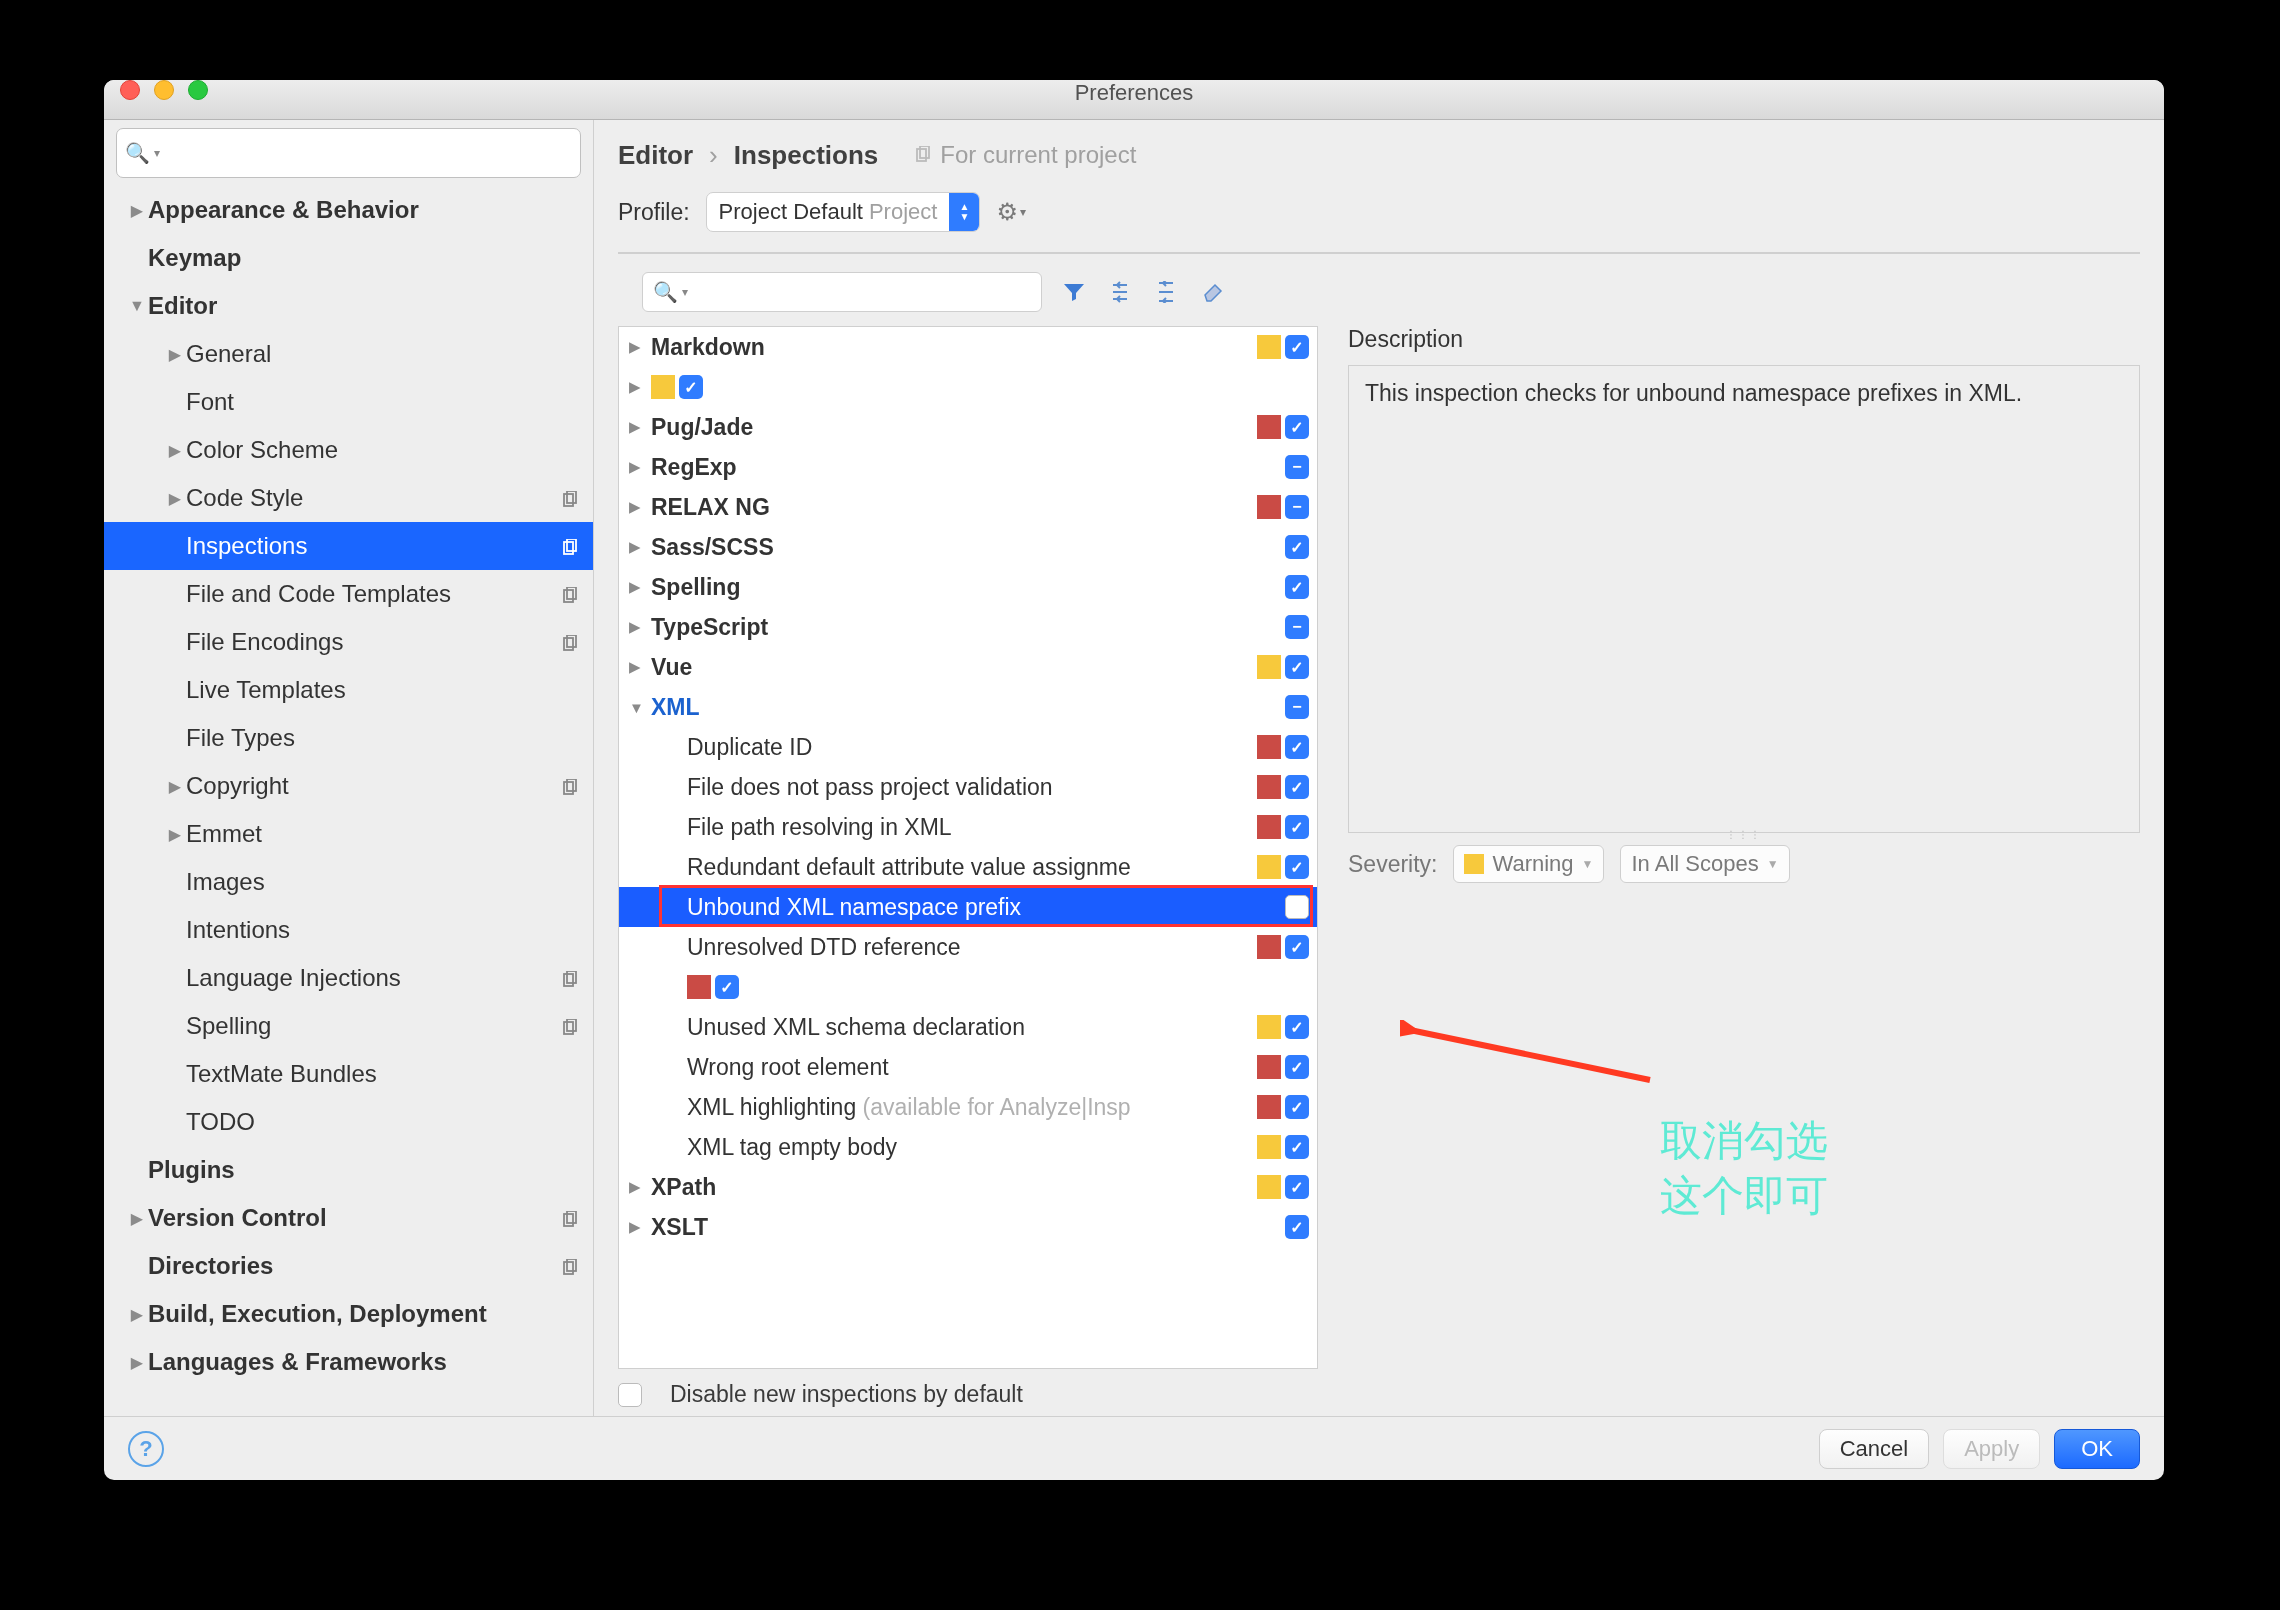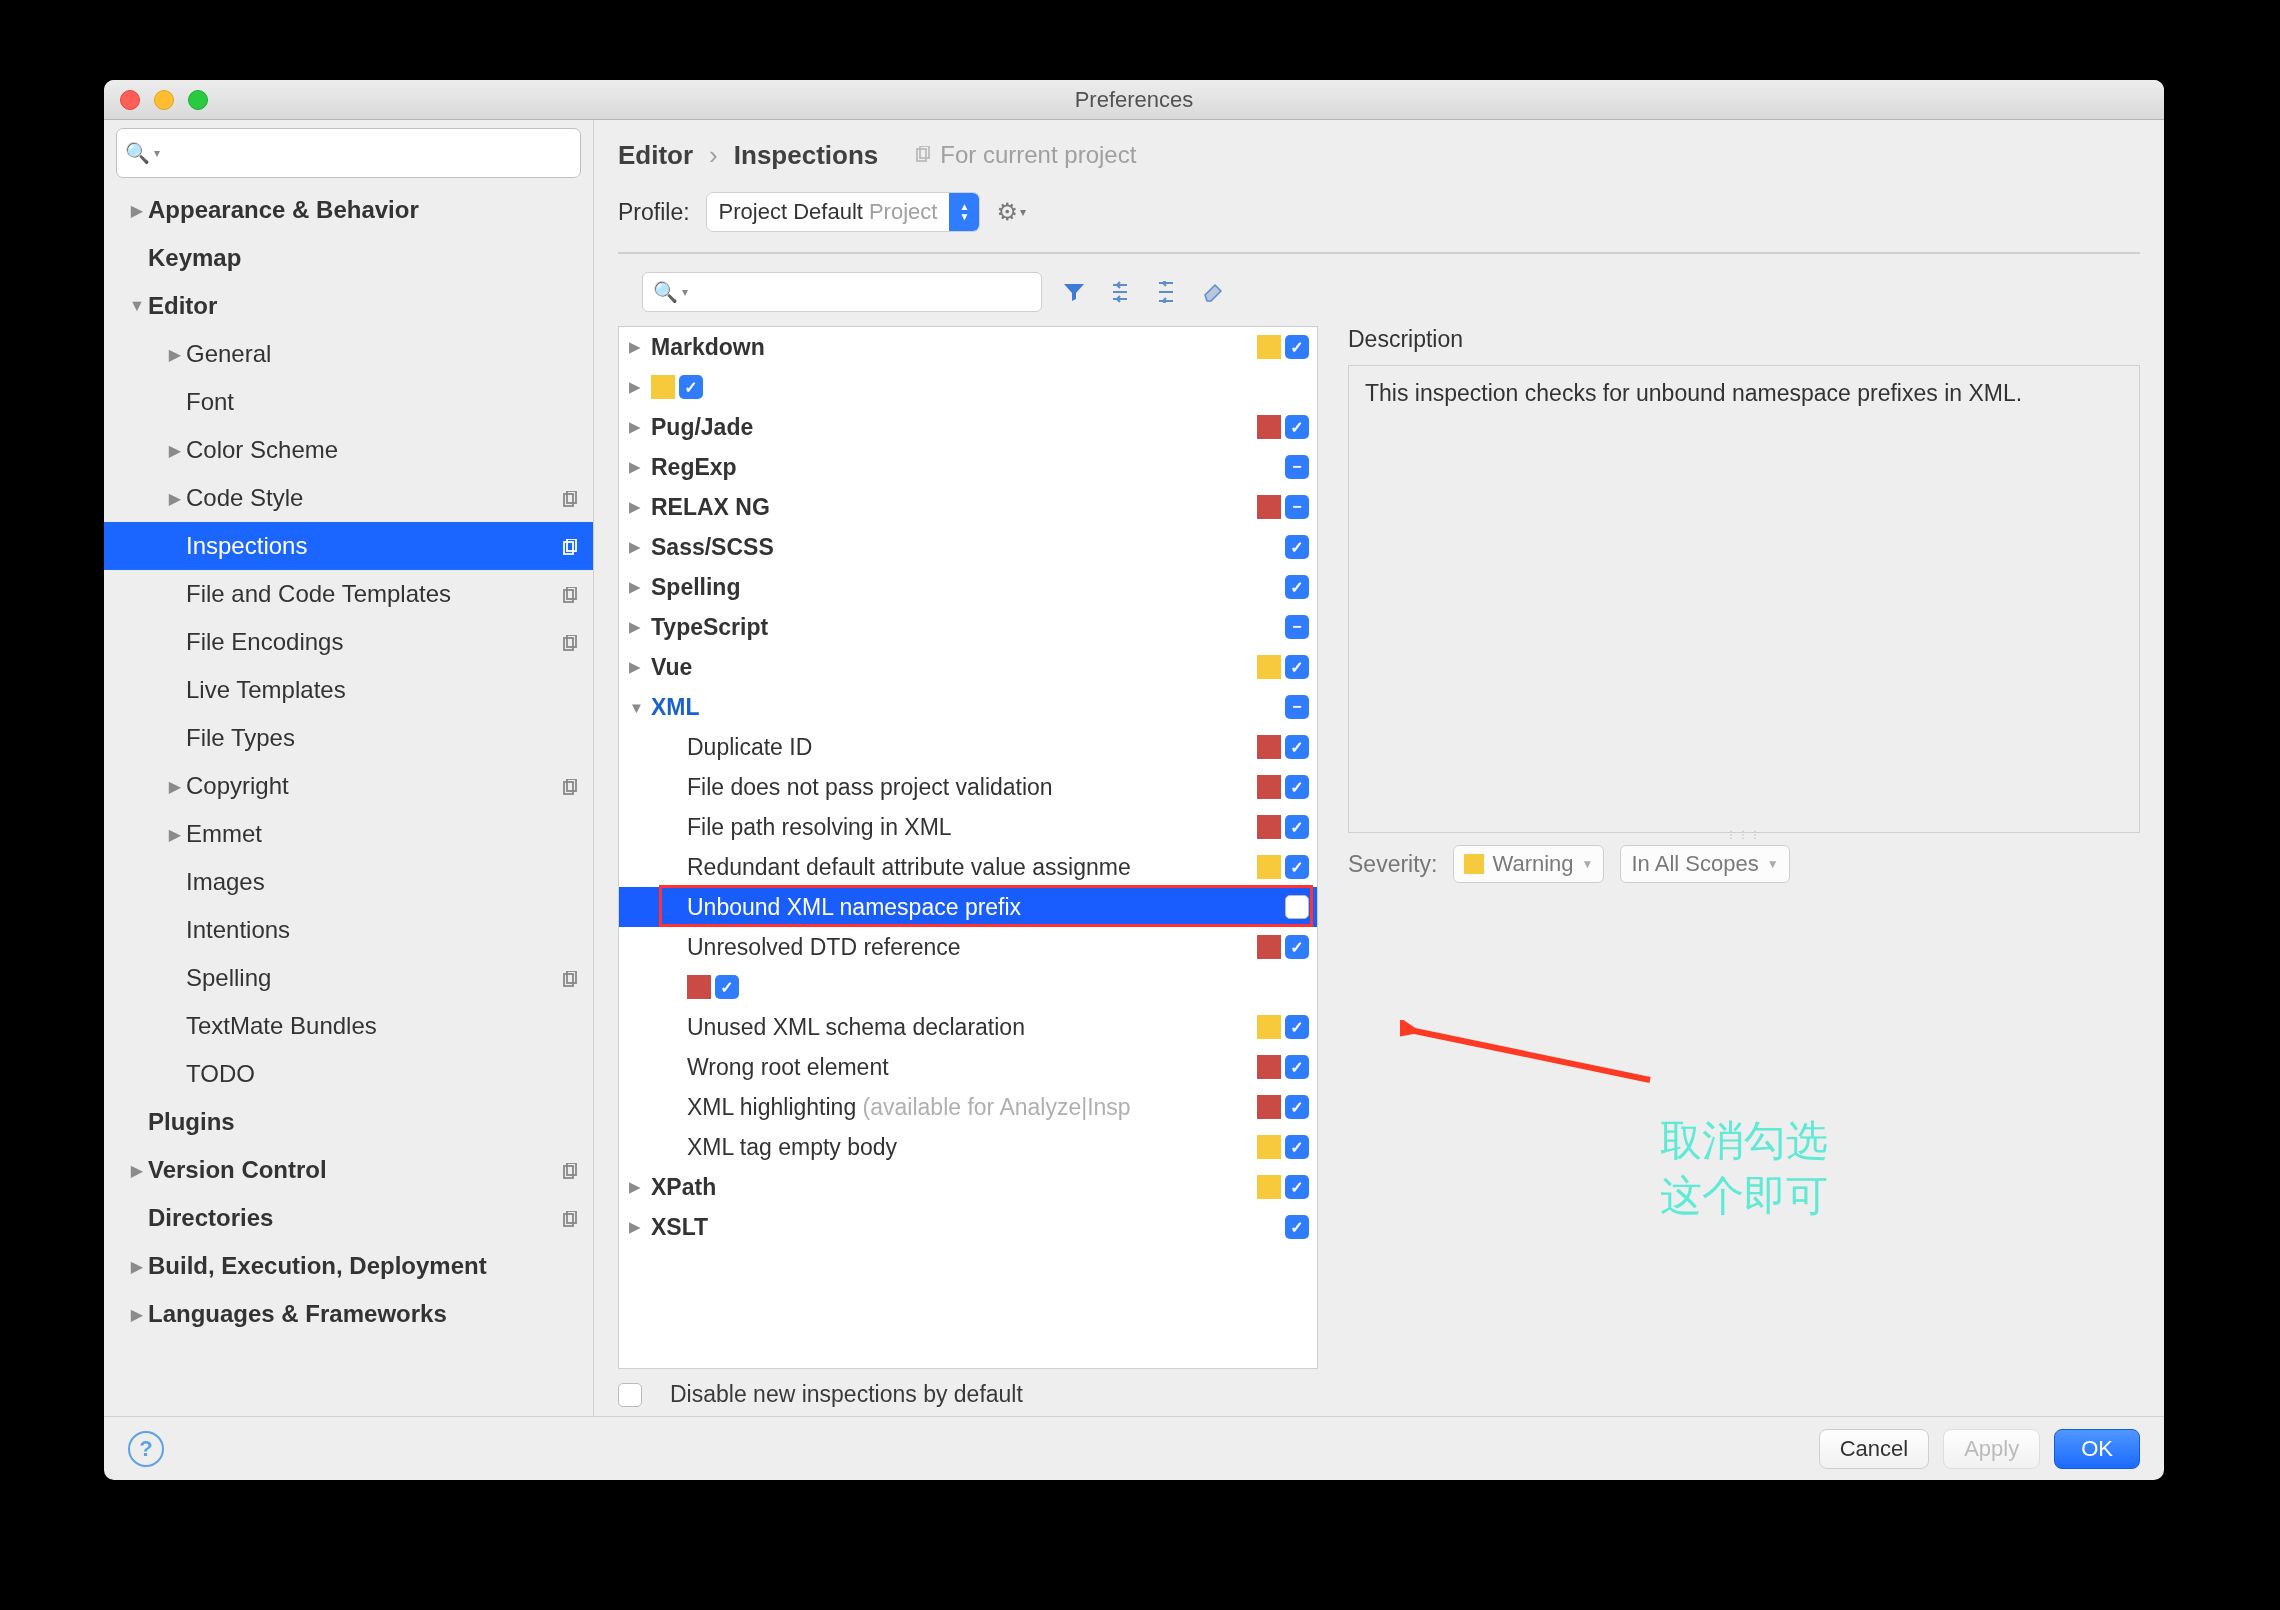--- a/index.html
+++ b/index.html
@@ -23,21 +23,20 @@
     box-shadow: 0 20px 60px 6px rgba(0,0,0,0.55);
     display: flex;
     flex-direction: column;
     overflow: hidden;
   }
   .titlebar {
     height: 40px;
     background: linear-gradient(#ededed, #d9d9d9);
     border-bottom: 1px solid #b5b5b5;
     display: flex;
-    align-items: center;
     position: relative;
   }
   .traffic-lights {
     display: flex;
     gap: 14px;
     margin-left: 16px;
   }
   .tl {
     width: 20px;
     height: 20px;
@@ -505,20 +504,29 @@
           </div>
           <div class="tree-row">
             <span style="width: 60px; flex-shrink: 0;"></span>
             <span class="tree-arrow"></span>
             <span class="lbl">Images</span>
           </div>
           <div class="tree-row">
             <span style="width: 60px; flex-shrink: 0;"></span>
             <span class="tree-arrow"></span>
             <span class="lbl">Intentions</span>
+          </div>
+          <div class="tree-row">
+            <span style="width: 60px; flex-shrink: 0;"></span>
+            <span class="tree-arrow"></span>
+            <span class="lbl">Language Injections</span>
+            <span class="badge"><svg width="18" height="18">
+                <rect x="3" y="3" width="9" height="12" fill="none" stroke="currentColor" stroke-width="1.8"></rect>
+                <rect x="6" y="0" width="9" height="12" fill="none" stroke="currentColor" stroke-width="1.8"></rect>
+              </svg></span>
           </div>
           <div class="tree-row">
             <span style="width: 60px; flex-shrink: 0;"></span>
             <span class="tree-arrow"></span>
             <span class="lbl">Spelling</span>
             <span class="badge"><svg width="18" height="18">
                 <rect x="3" y="3" width="9" height="12" fill="none" stroke="currentColor" stroke-width="1.8"></rect>
                 <rect x="6" y="0" width="9" height="12" fill="none" stroke="currentColor" stroke-width="1.8"></rect>
               </svg></span>
           </div>

